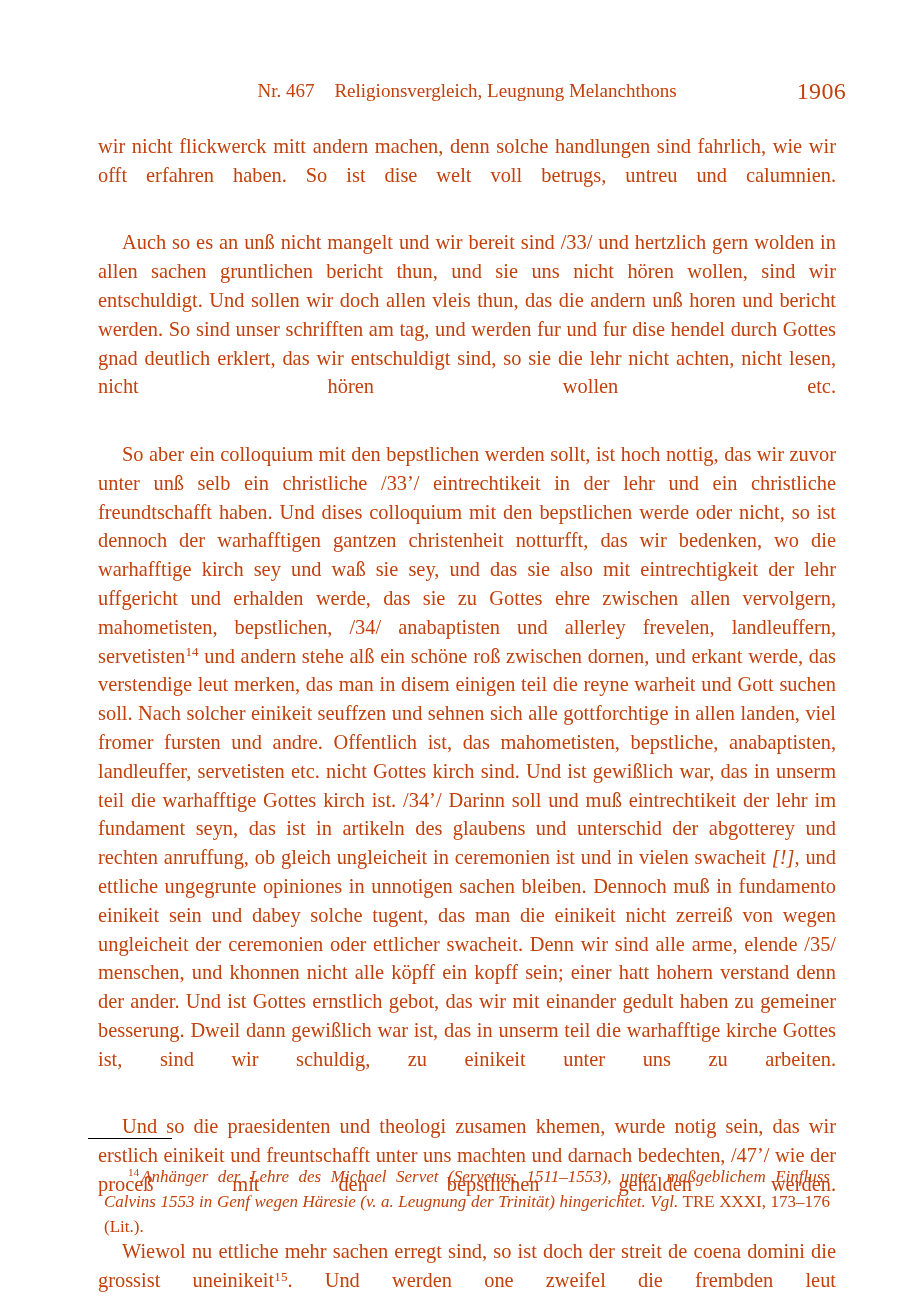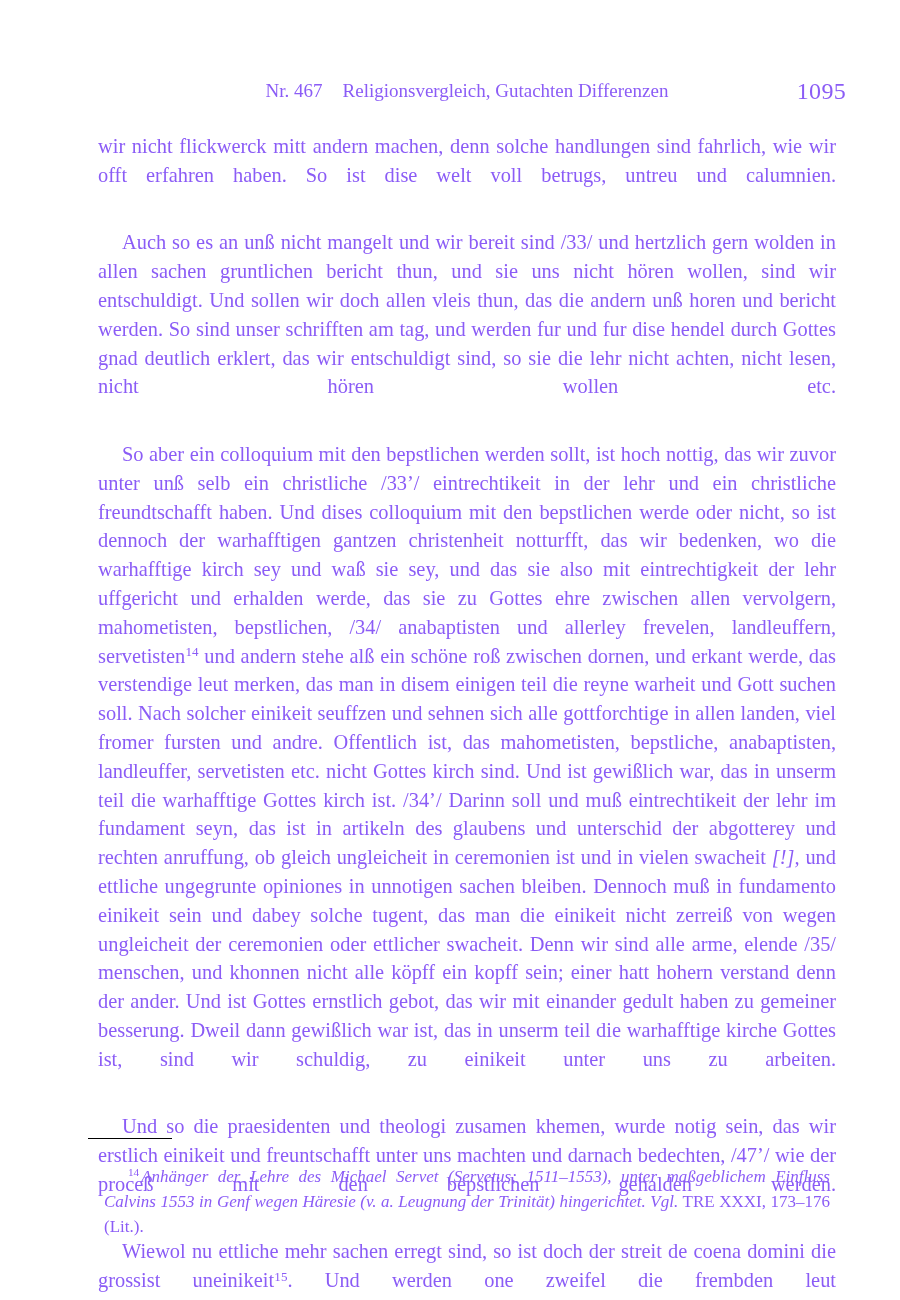--- a/index.html
+++ b/index.html
@@ -5,21 +5,21 @@
   html, body {
     margin: 0;
     padding: 0;
     background: #ffffff;
   }
   .page {
     position: relative;
     width: 900px;
     height: 1300px;
     background: #ffffff;
-    color: #8b5cf6;
+    color: #c2410c;
     font-family: "Liberation Serif", "DejaVu Serif", serif;
     overflow: hidden;
     box-sizing: border-box;
   }
 
   
   .running-head {
     position: absolute;
     left: 88px;
     right: 54px;
@@ -125,23 +125,23 @@
   }
 </style>
 </head>
 <body>
 
 <div class="page">
 
   <div class="running-head">
     <div class="rh-center">
       <span class="rh-number">Nr. 467</span>
-      <span class="rh-title">Religionsvergleich, Gutachten Differenzen</span>
+      <span class="rh-title">Religionsvergleich, Leugnung Melanchthons</span>
     </div>
-    <span class="folio">1095</span>
+    <span class="folio">1906</span>
   </div>
 
   <div class="textblock">
     <p class="para" id="slot-p1">wir nicht flickwerck mitt andern machen, denn solche handlungen sind fahrlich, wie wir offt erfahren haben. So ist dise welt voll betrugs, untreu und calumnien.</p>
     <p class="para indent" id="slot-p2">Auch so es an unß nicht mangelt und wir bereit sind /33/ und hertzlich gern wolden in allen sachen gruntlichen bericht thun, und sie uns nicht hören wollen, sind wir entschuldigt. Und sollen wir doch allen vleis thun, das die andern unß horen und bericht werden. So sind unser schrifften am tag, und werden fur und fur dise hendel durch Gottes gnad deutlich erklert, das wir entschuldigt sind, so sie die lehr nicht achten, nicht lesen, nicht hören wollen etc.</p>
     <p class="para indent" id="slot-p3">So aber ein colloquium mit den bepstlichen werden sollt, ist hoch nottig, das wir zuvor unter unß selb ein christliche /33’/ eintrechtikeit in der lehr und ein christliche freundtschafft haben. Und dises colloquium mit den bepstlichen werde oder nicht, so ist dennoch der warhafftigen gantzen christenheit notturfft, das wir bedenken, wo die warhafftige kirch sey und waß sie sey, und das sie also mit eintrechtigkeit der lehr uffgericht und erhalden werde, das sie zu Gottes ehre zwischen allen vervolgern, mahometisten, bepstlichen, /34/ anabaptisten und allerley frevelen, landleuffern, servetisten<sup class="fnref">14</sup> und andern stehe alß ein schöne roß zwischen dornen, und erkant werde, das verstendige leut merken, das man in disem einigen teil die reyne warheit und Gott suchen soll. Nach solcher einikeit seuffzen und sehnen sich alle gottforchtige in allen landen, viel fromer fursten und andre. Offentlich ist, das mahometisten, bepstliche, anabaptisten, landleuffer, servetisten etc. nicht Gottes kirch sind. Und ist gewißlich war, das in unserm teil die warhafftige Gottes kirch ist. /34’/ Darinn soll und muß eintrechtikeit der lehr im fundament seyn, das ist in artikeln des glaubens und unterschid der abgotterey und rechten anruffung, ob gleich ungleicheit in ceremonien ist und in vielen swacheit <span class="ital">[!],</span> und ettliche ungegrunte opiniones in unnotigen sachen bleiben. Dennoch muß in fundamento einikeit sein und dabey solche tugent, das man die einikeit nicht zerreiß von wegen ungleicheit der ceremonien oder ettlicher swacheit. Denn wir sind alle arme, elende /35/ menschen, und khonnen nicht alle köpff ein kopff sein; einer hatt hohern verstand denn der ander. Und ist Gottes ernstlich gebot, das wir mit einander gedult haben zu gemeiner besserung. Dweil dann gewißlich war ist, das in unserm teil die warhafftige kirche Gottes ist, sind wir schuldig, zu einikeit unter uns zu arbeiten.</p>
     <p class="para indent" id="slot-p4">Und so die praesidenten und theologi zusamen khemen, wurde notig sein, das wir erstlich einikeit und freuntschafft unter uns machten und darnach bedechten, /47’/ wie der proceß mit den bepstlichen gehalden werden.</p>
     <p class="para indent" id="slot-p5">Wiewol nu ettliche mehr sachen erregt sind, so ist doch der streit de coena domini die grossist uneinikeit<sup class="fnref">15</sup>. Und werden one zweifel die frembden leut</p>
   </div>
 

